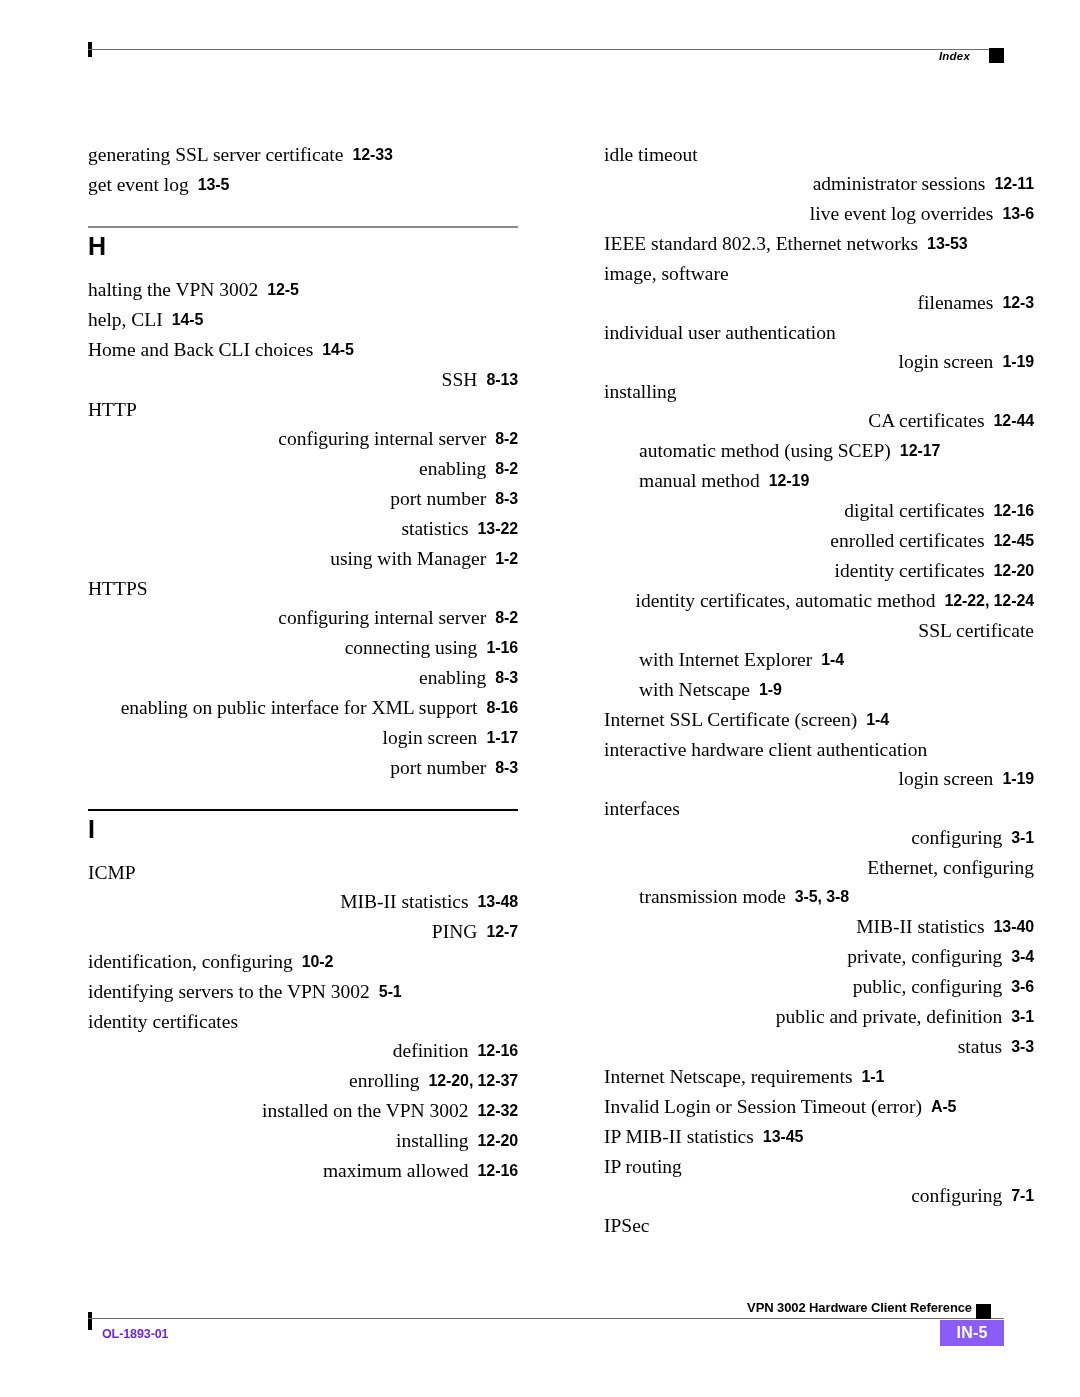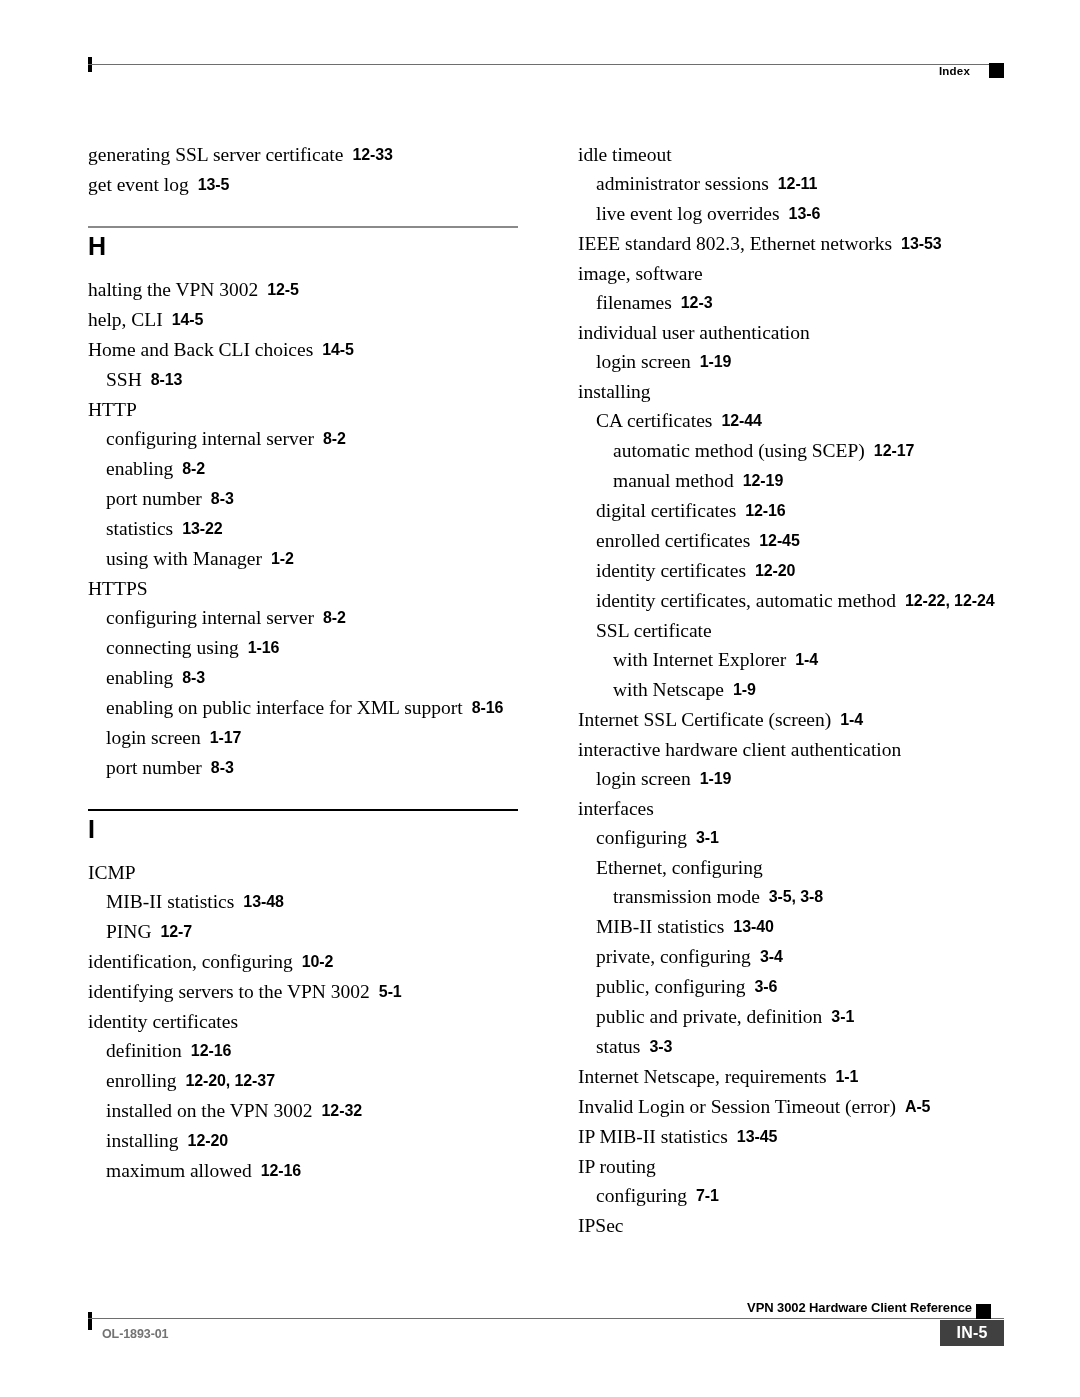--- a/index.html
+++ b/index.html
@@ -13,23 +13,24 @@
     position: relative;
     font-family: "Liberation Serif", serif;
     color: #000000;
     overflow: hidden;
   }
 
   
   .page-header {
     position: absolute;
     left: 88px;
-    top: 52px;
+    top: 37px;
     width: 916px;
     height: 30px;
+    font-style: italic;
   }
   .page-header .rule {
     position: absolute;
     left: 0;
     top: 12px;
     width: 916px;
     height: 1px;
     background: #6e6e6e;
   }
   .page-header .tick-left {
@@ -66,21 +67,21 @@
     left: 0;
     top: 140px;
     width: 1080px;
   }
   .column {
     position: absolute;
     top: 0;
     width: 430px;
   }
   .column.left  { left: 88px; }
-  .column.right { left: 578px; }
+  .column.right { left: 604px; }
 
   
   .letter-section {
     position: relative;
     margin: 0;
   }
   .letter-section .divider-rule {
     width: 430px;
     height: 2px;
     background: #8a8a8a;
@@ -101,21 +102,21 @@
 
   
   .entry {
     font-family: "Liberation Serif", serif;
     font-size: 19.5px;
     line-height: 29px;
     color: #000000;
     white-space: nowrap;
   }
   .entry.lvl0 { padding-left: 0px; }
-  .entry.lvl1 { padding-left: 18px; }
+  .entry.lvl1 { padding-left: 18px; text-align: right; }
   .entry.lvl2 { padding-left: 35px; }
 
   .entry .term {
     font-family: "Liberation Serif", serif;
   }
   .entry .pages {
     font-family: "Liberation Sans", sans-serif;
     font-size: 16px;
     font-weight: bold;
     letter-spacing: -0.1px;
@@ -152,21 +153,21 @@
     background: #000000;
   }
   .page-footer .doc-id {
     position: absolute;
     left: 14px;
     top: 9px;
     font-family: "Liberation Sans", sans-serif;
     font-size: 12.5px;
     font-weight: bold;
     letter-spacing: -0.1px;
-    color: #737373;
+    color: #6d28d9;
     white-space: nowrap;
   }
   .page-footer .doc-title {
     position: absolute;
     right: 32px;
     top: -18px;
     font-family: "Liberation Sans", sans-serif;
     font-size: 13px;
     font-weight: bold;
     letter-spacing: -0.1px;
@@ -180,21 +181,21 @@
     width: 15px;
     height: 15px;
     background: #000000;
   }
   .page-footer .page-number {
     position: absolute;
     right: 0;
     top: 2px;
     min-width: 64px;
     height: 26px;
-    background: #404040;
+    background: #8b5cf6;
     color: #ffffff;
     font-family: "Liberation Sans", sans-serif;
     font-size: 16px;
     font-weight: bold;
     letter-spacing: 0.2px;
     display: flex;
     align-items: center;
     justify-content: center;
   }
 </style>

